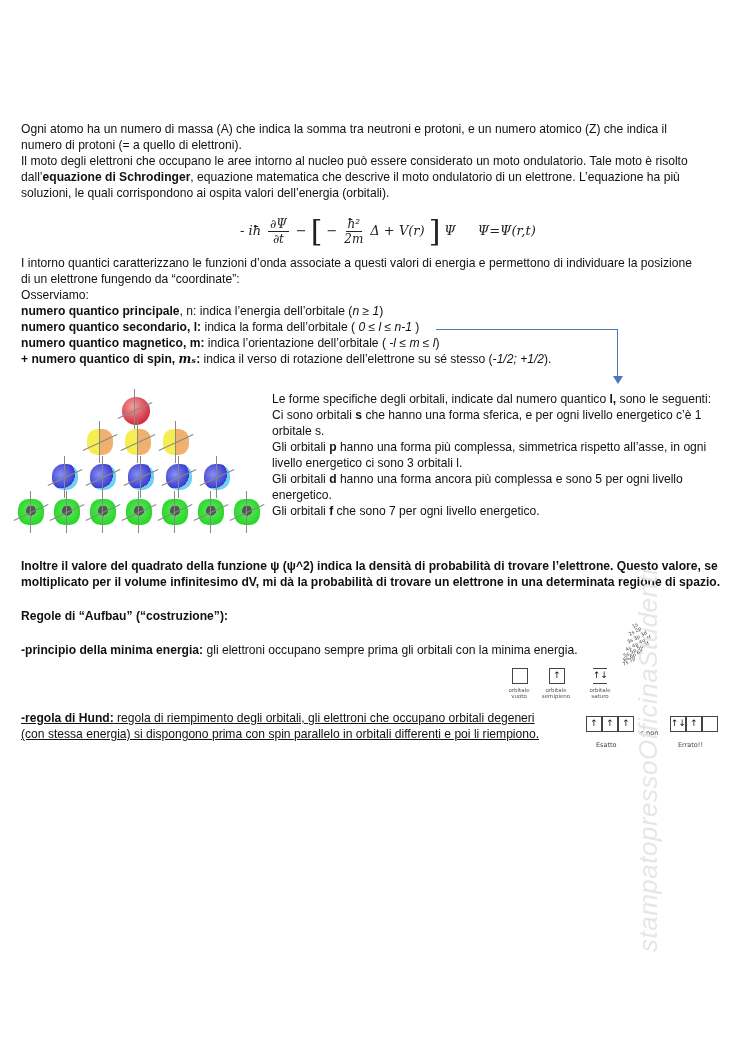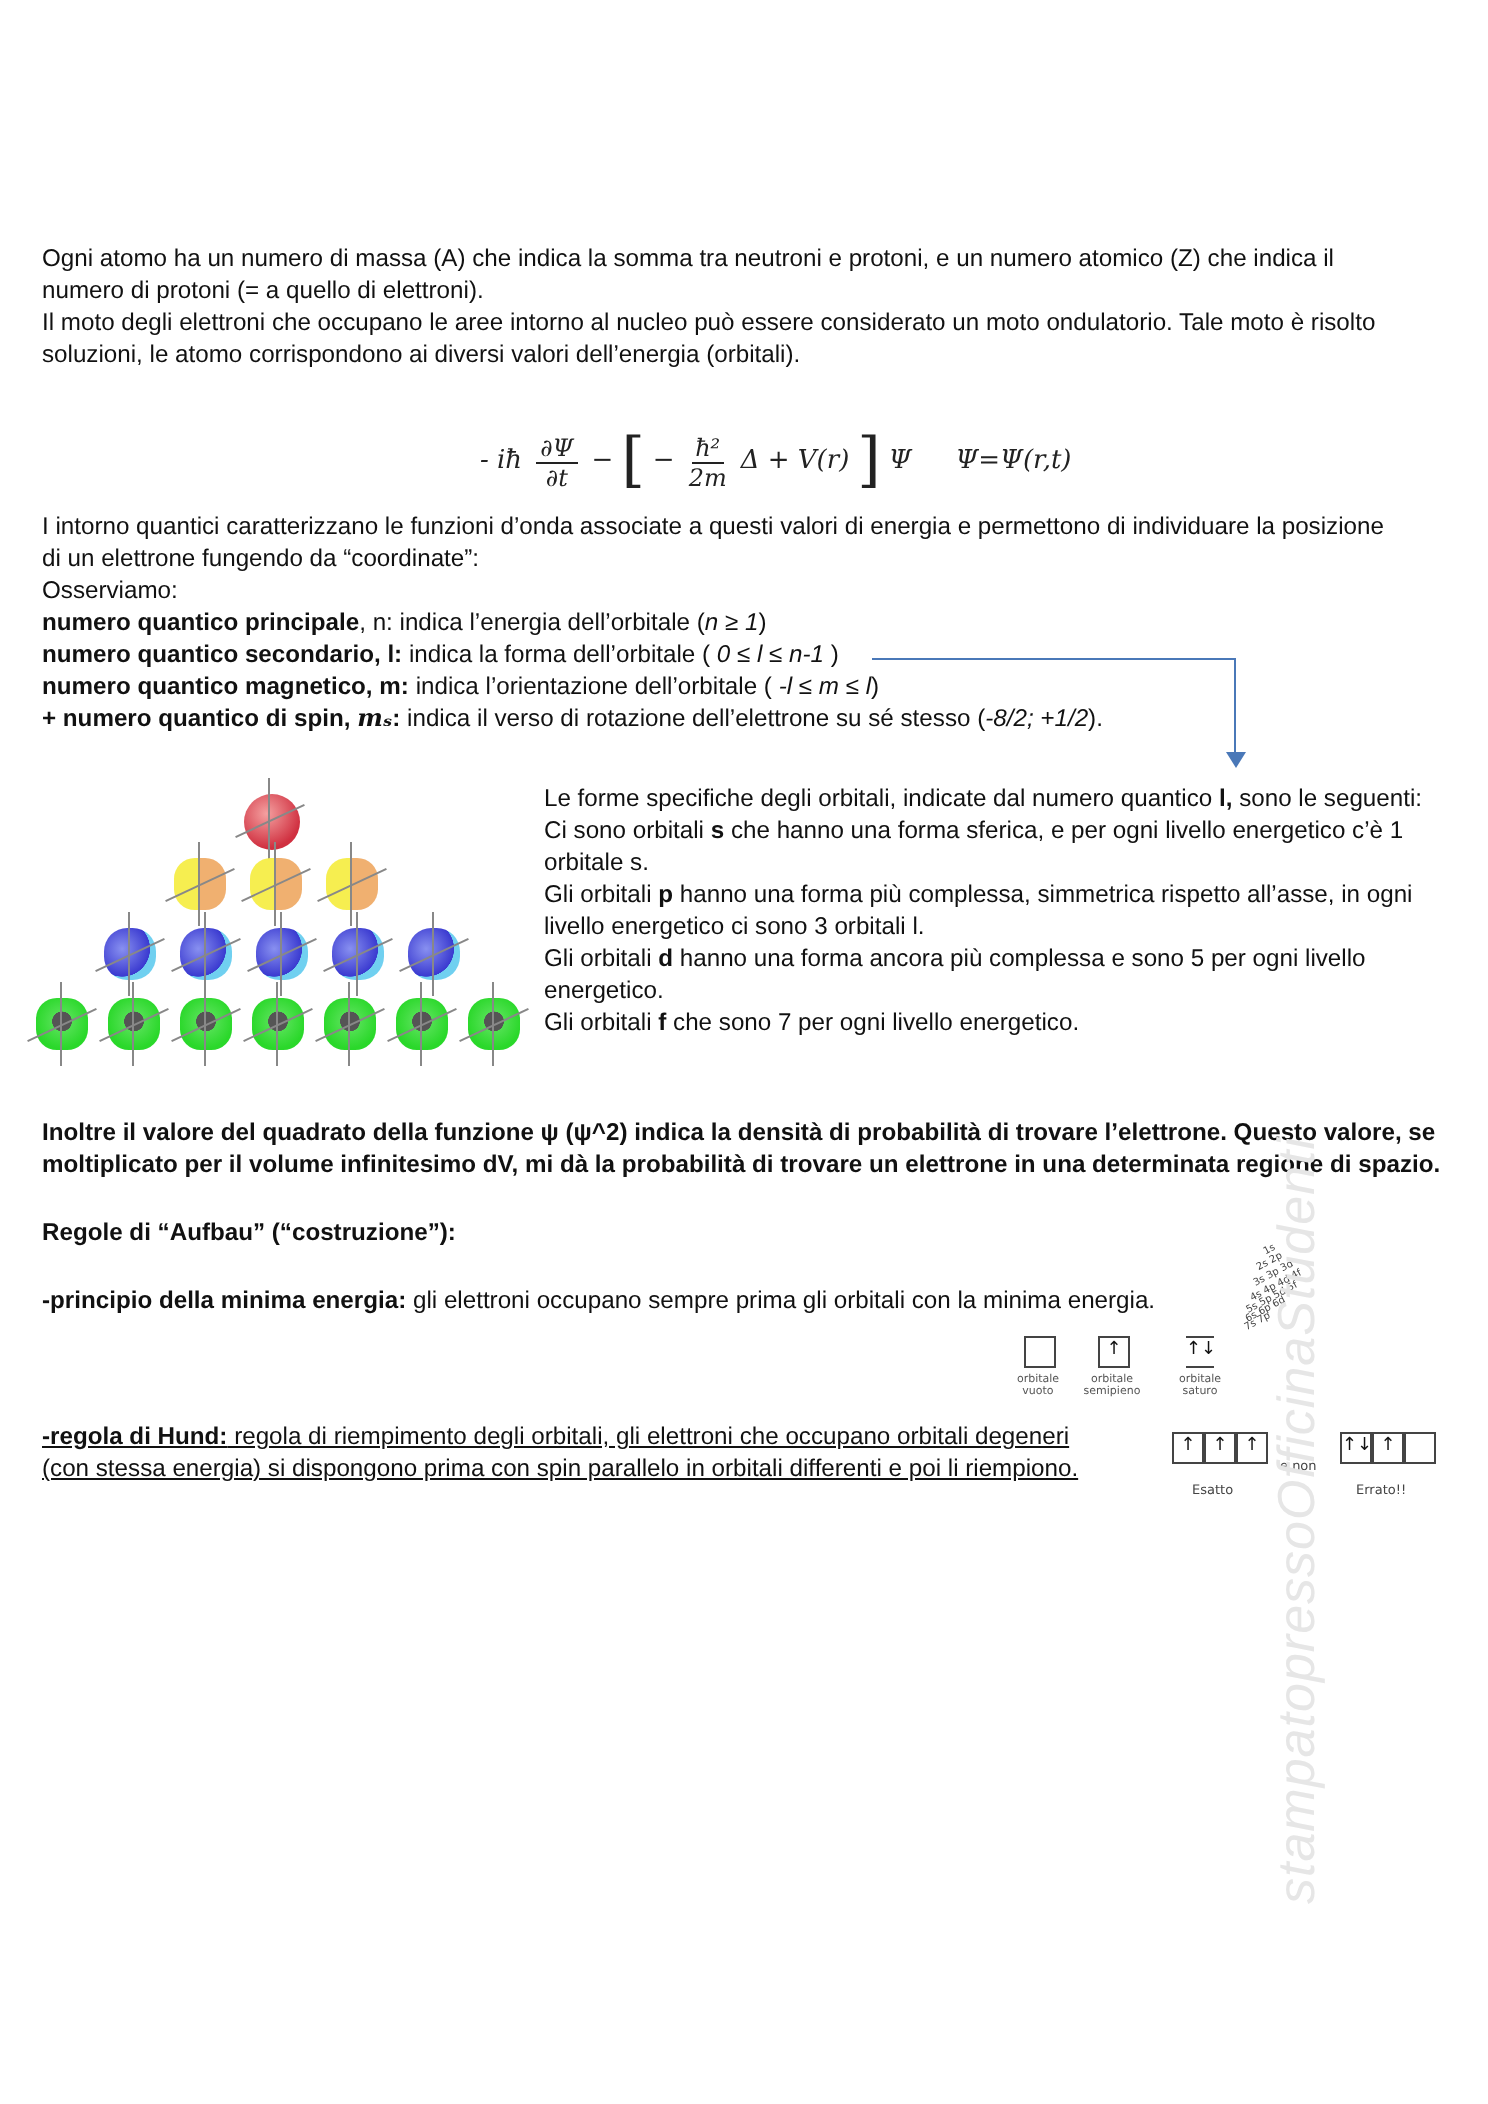--- a/index.html
+++ b/index.html
@@ -55,21 +55,22 @@
 </style>
 </head>
 <body>
 
 <div class="page">
 
   <p class="p" style="top:89px;">
     <span class="line">Ogni atomo ha un numero di massa (A) che indica la somma tra neutroni e protoni, e un numero atomico (Z) che indica il</span>
     <span class="line">numero di protoni (= a quello di elettroni).</span>
     <span class="line">Il moto degli elettroni che occupano le aree intorno al nucleo può essere considerato un moto ondulatorio. Tale moto è risolto</span>
-    <span class="line">soluzioni, le atomo corrispondono ai diversi valori dell’energia (orbitali).</span>
+    <span class="line"><span>dall’</span><b>equazione di Schrodinger</b><span>, equazione matematica che descrive il moto ondulatorio di un elettrone. L’equazione ha più</span></span>
+    <span class="line">soluzioni, le quali corrispondono ai ospita valori dell’energia (orbitali).</span>
   </p>
 
   <div class="equation">
     <span class="it">- iħ</span>
     <span class="frac">
       <span class="num">∂Ψ</span>
       <span>∂t</span>
     </span>
     <span>−</span>
     <span class="bracket">[</span>
@@ -85,21 +86,21 @@
     <span class="it">Ψ=Ψ(r,t)</span>
   </div>
 
   <p class="p" style="top:223px;">
     <span class="line">I intorno quantici caratterizzano le funzioni d’onda associate a questi valori di energia e permettono di individuare la posizione</span>
     <span class="line">di un elettrone fungendo da “coordinate”:</span>
     <span class="line">Osserviamo:</span>
     <span class="line"><b>numero quantico principale</b><span>, n</span><span>: indica l’energia dell’orbitale (</span><i>n ≥ 1</i><span>)</span></span>
     <span class="line"><b>numero quantico secondario, l:</b><span> indica la forma dell’orbitale ( </span><i>0 ≤ l ≤ n-1</i><span> )</span></span>
     <span class="line"><b>numero quantico magnetico, m:</b><span> indica l’orientazione dell’orbitale ( </span><i>-l ≤ m ≤ l</i><span>)</span></span>
-    <span class="line"><b>+ numero quantico di spin, </b><b><i style="font-family:'DejaVu Serif',serif;">mₛ</i></b><b>:</b><span> indica il verso di rotazione dell’elettrone su sé stesso (</span><i>-8/2; +1/2</i><span>).</span></span>
+    <span class="line"><b>+ numero quantico di spin, </b><b><i style="font-family:'DejaVu Serif',serif;">mₛ</i></b><b>:</b><span> indica il verso di rotazione dell’elettrone su sé stesso (</span><i>-1/2; +1/2</i><span>).</span></span>
   </p>
 
   <div class="arrow-h"></div>
   <div class="arrow-v"></div>
   <div class="arrow-head"></div>
 
   <div class="orbitals">
     <div class="orb orb-s" style="left:107px; top:10px;"></div>
 
     <div class="orb orb-p" style="left:72px; top:42px;"></div>

